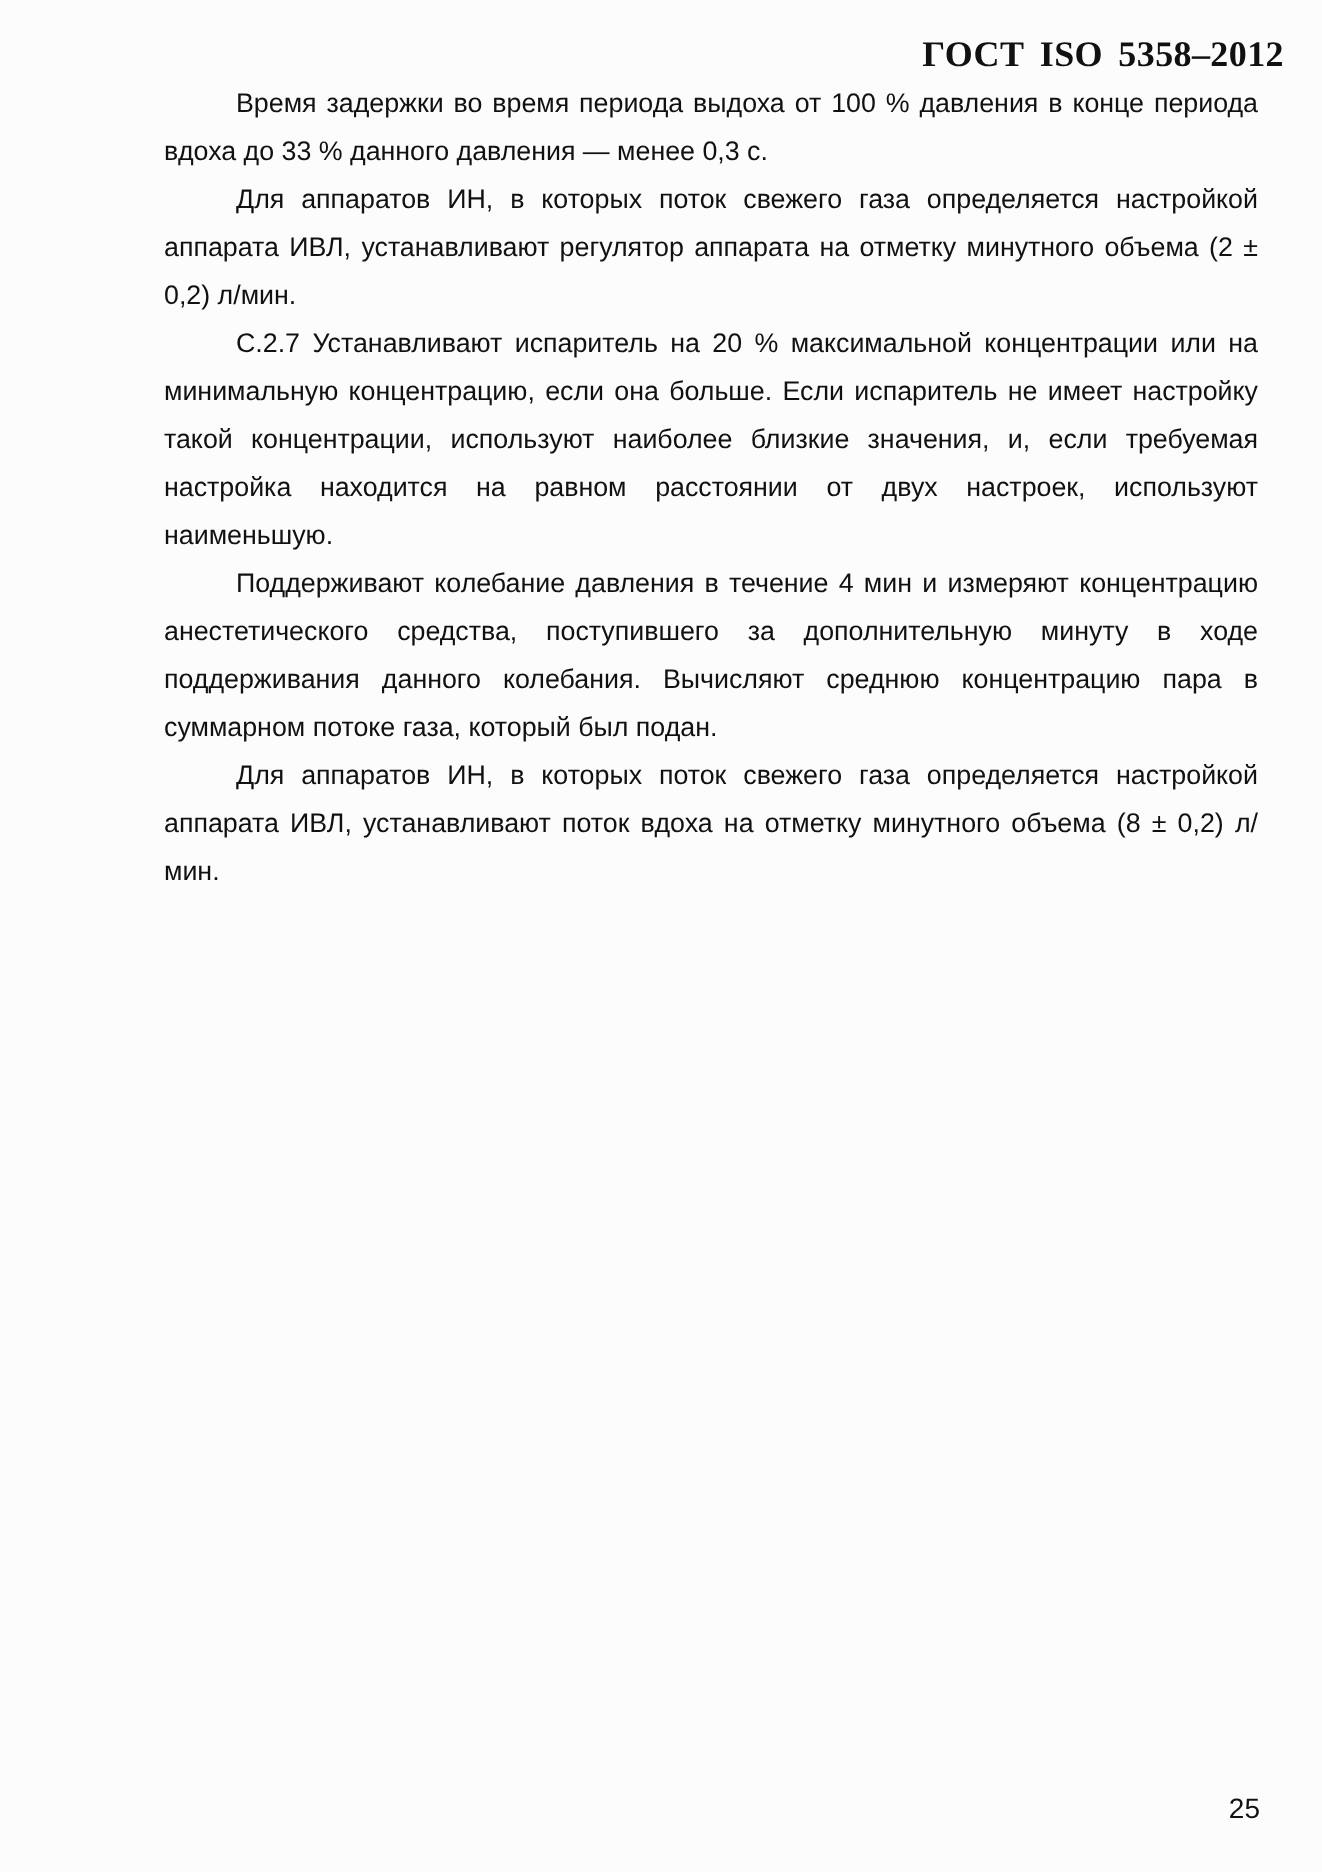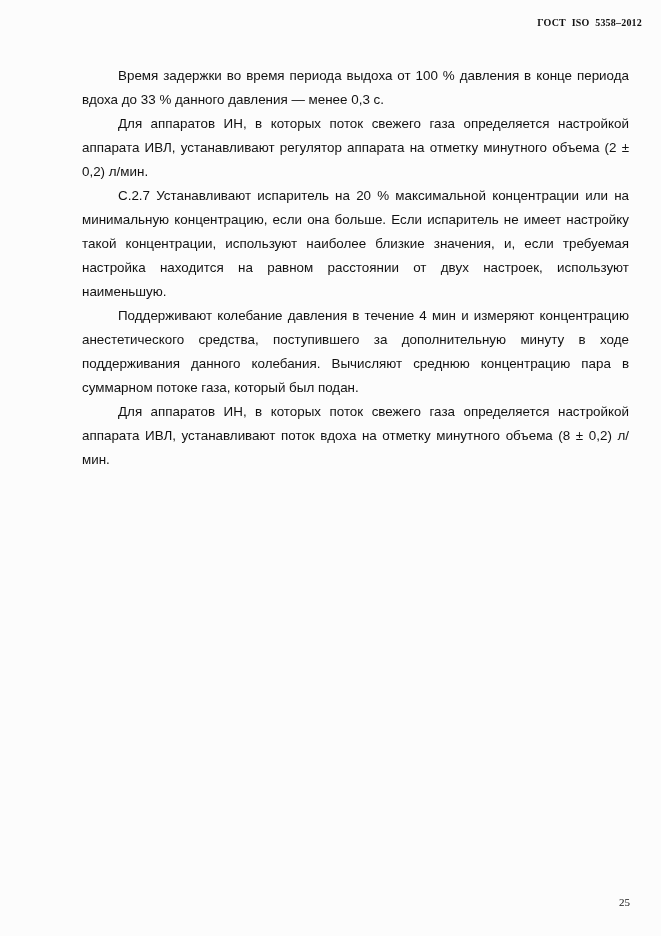--- a/index.html
+++ b/index.html
@@ -3,33 +3,33 @@
 <meta charset="utf-8">
 <style>
   html, body { margin: 0; padding: 0; }
   body {
     width: 661px; height: 936px; background: #fcfcfc;
     position: relative; overflow: hidden;
     font-family: "Liberation Sans", sans-serif; color: #111;
   }
   .header {
     position: absolute; top: 17px; right: 19px;
-    font-family: "Liberation Serif", serif; font-weight: bold; font-size: 10px;
+    font-family: "Liberation Serif", serif; font-weight: bold; font-size: 18px;
     letter-spacing: 0.2px; word-spacing: 3px;
   }
   .body-text {
     position: absolute; left: 82px; top: 40px; width: 547px;
-    font-size: 13.4px; line-height: 24px; margin-top: 24px;
+    font-size: 13.4px; line-height: 24px;
   }
   .body-text p {
     margin: 0; text-align: justify; text-indent: 36px;
   }
   .page-number {
     position: absolute; top: 896px; right: 31px;
-    font-family: Liberation Serif, serif; font-size: 11px;
+    font-family: Liberation Sans, sans-serif; font-size: 14px;
   }
 </style>
 </head>
 <body>
 
 <div class="header">ГОСТ  ISO 5358–2012</div>
 
 <div class="body-text">
   <p>Время задержки во время периода выдоха от 100 % давления в конце периода вдоха до 33 % данного давления — менее 0,3 с.</p>
   <p>Для аппаратов ИН, в которых поток свежего газа определяется настройкой аппарата ИВЛ, устанавливают регулятор аппарата на отметку минутного объема (2 ± 0,2) л/мин.</p>

